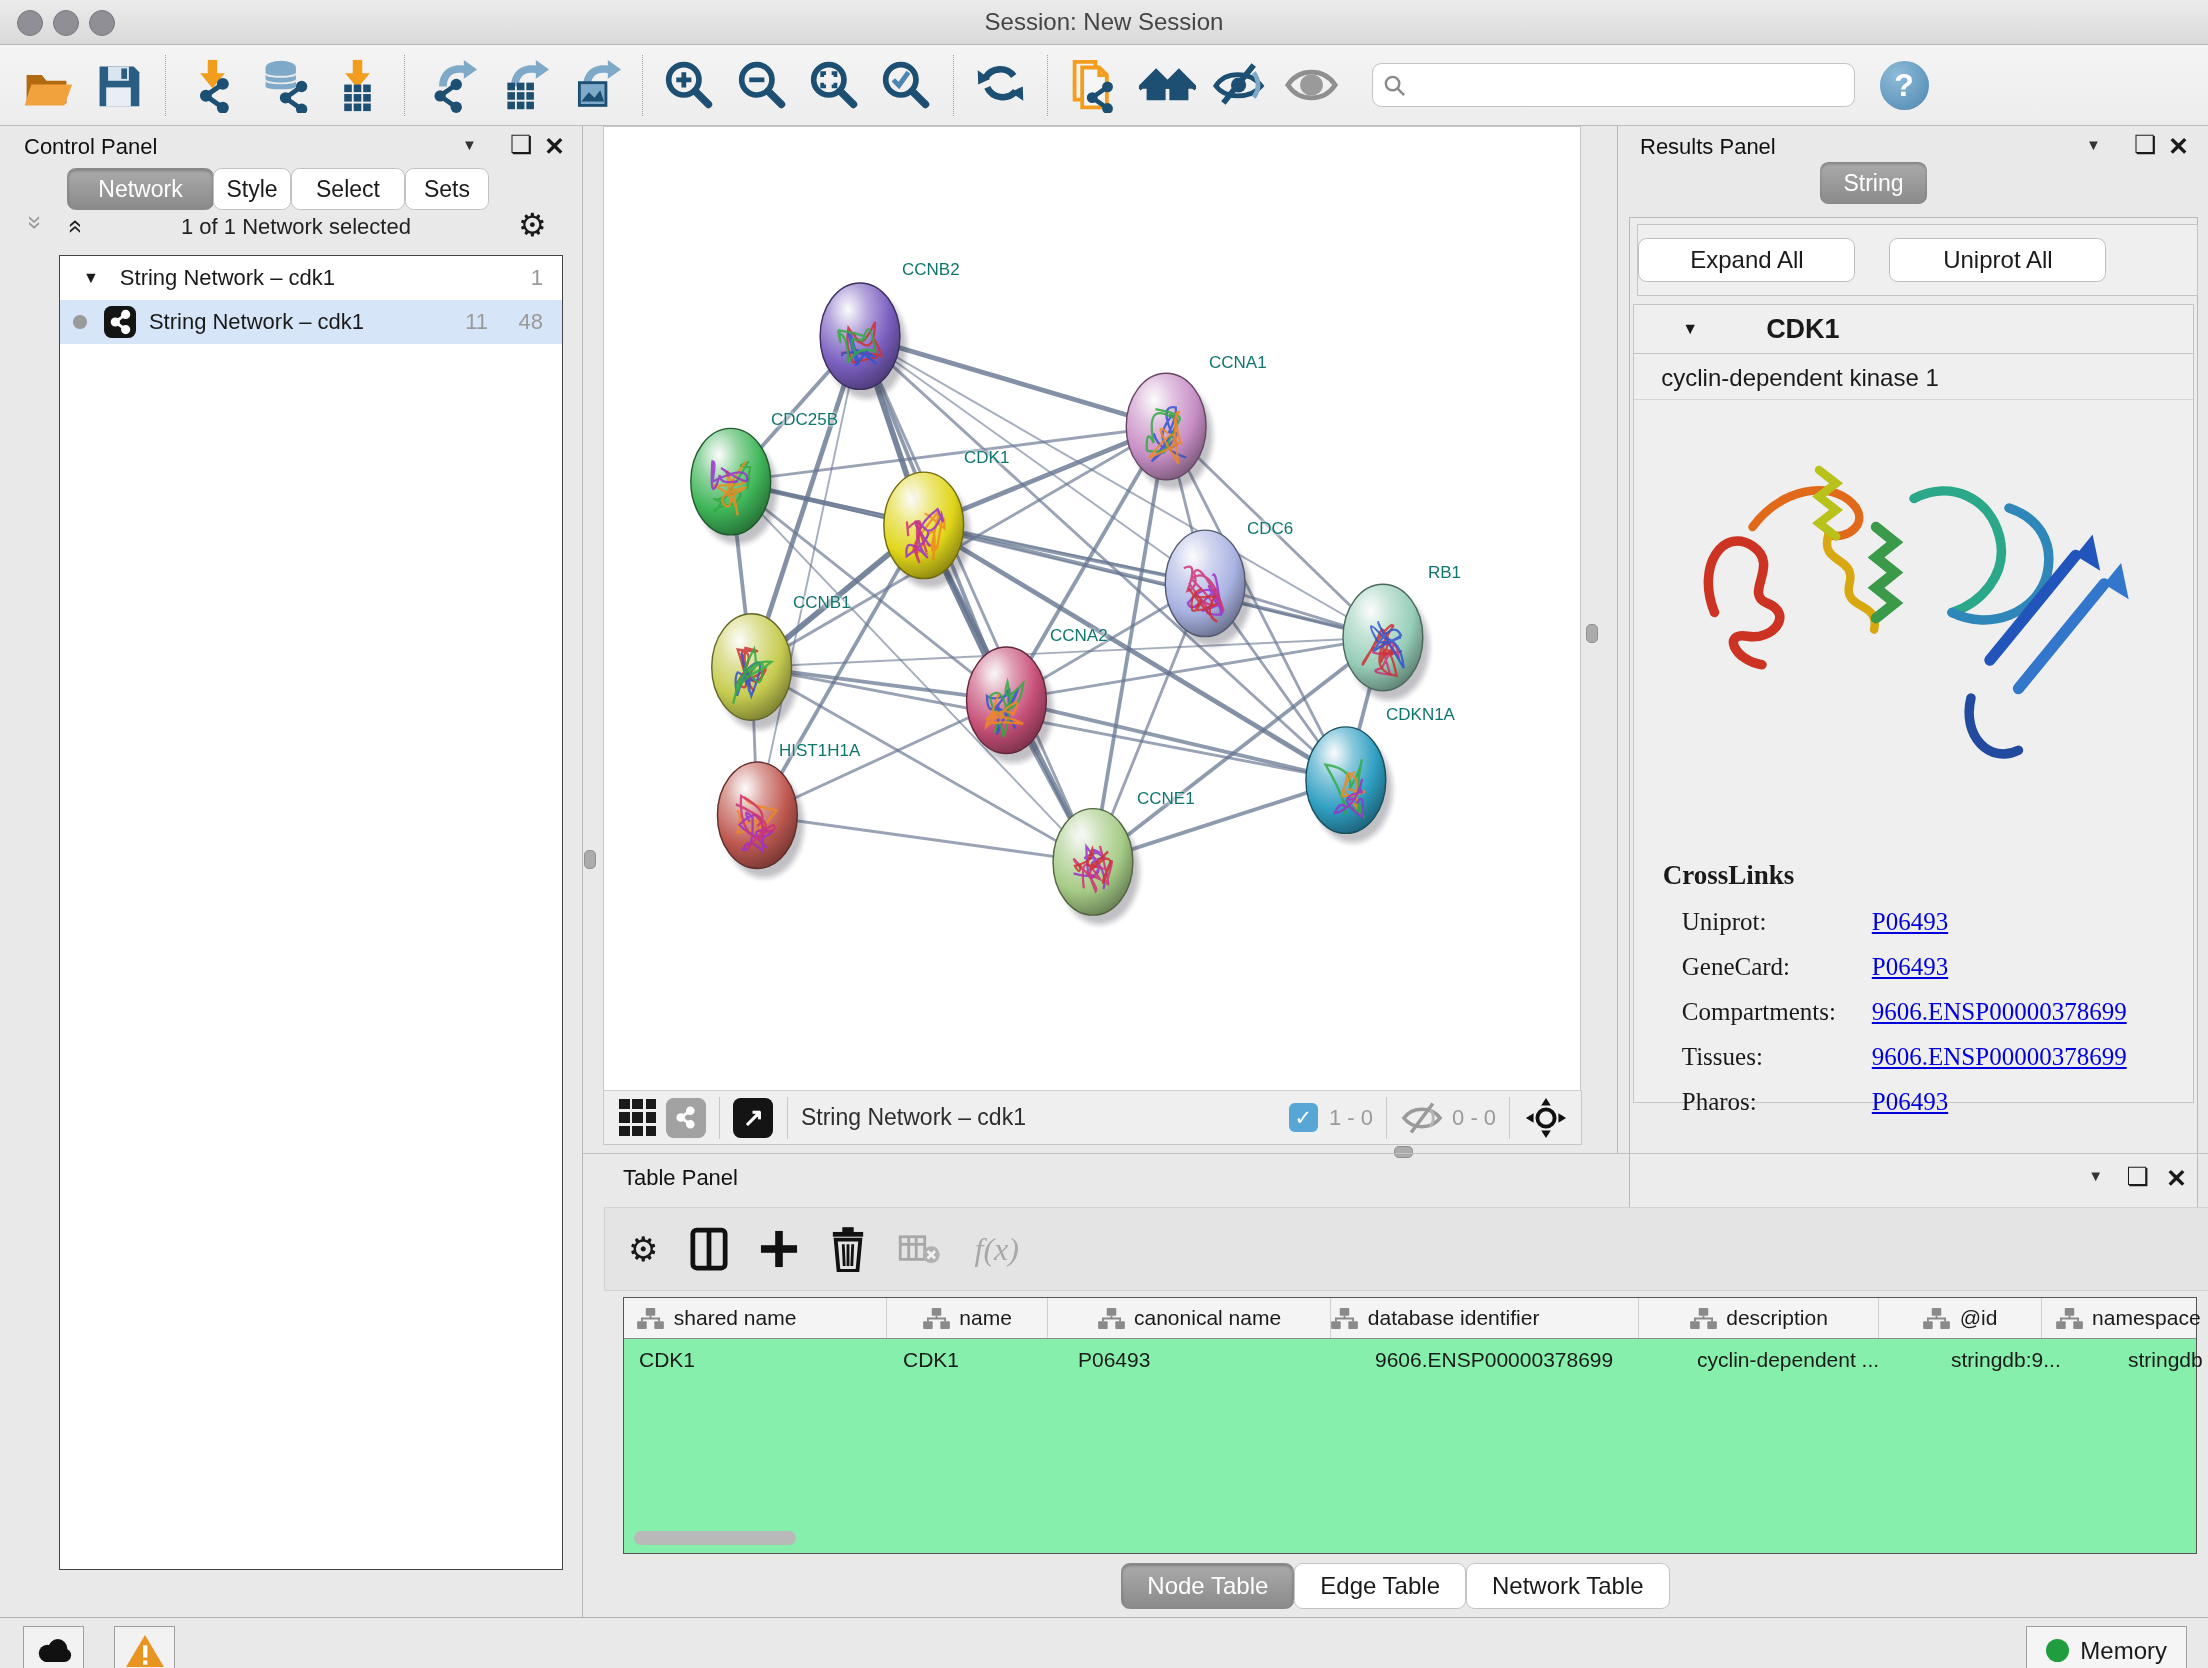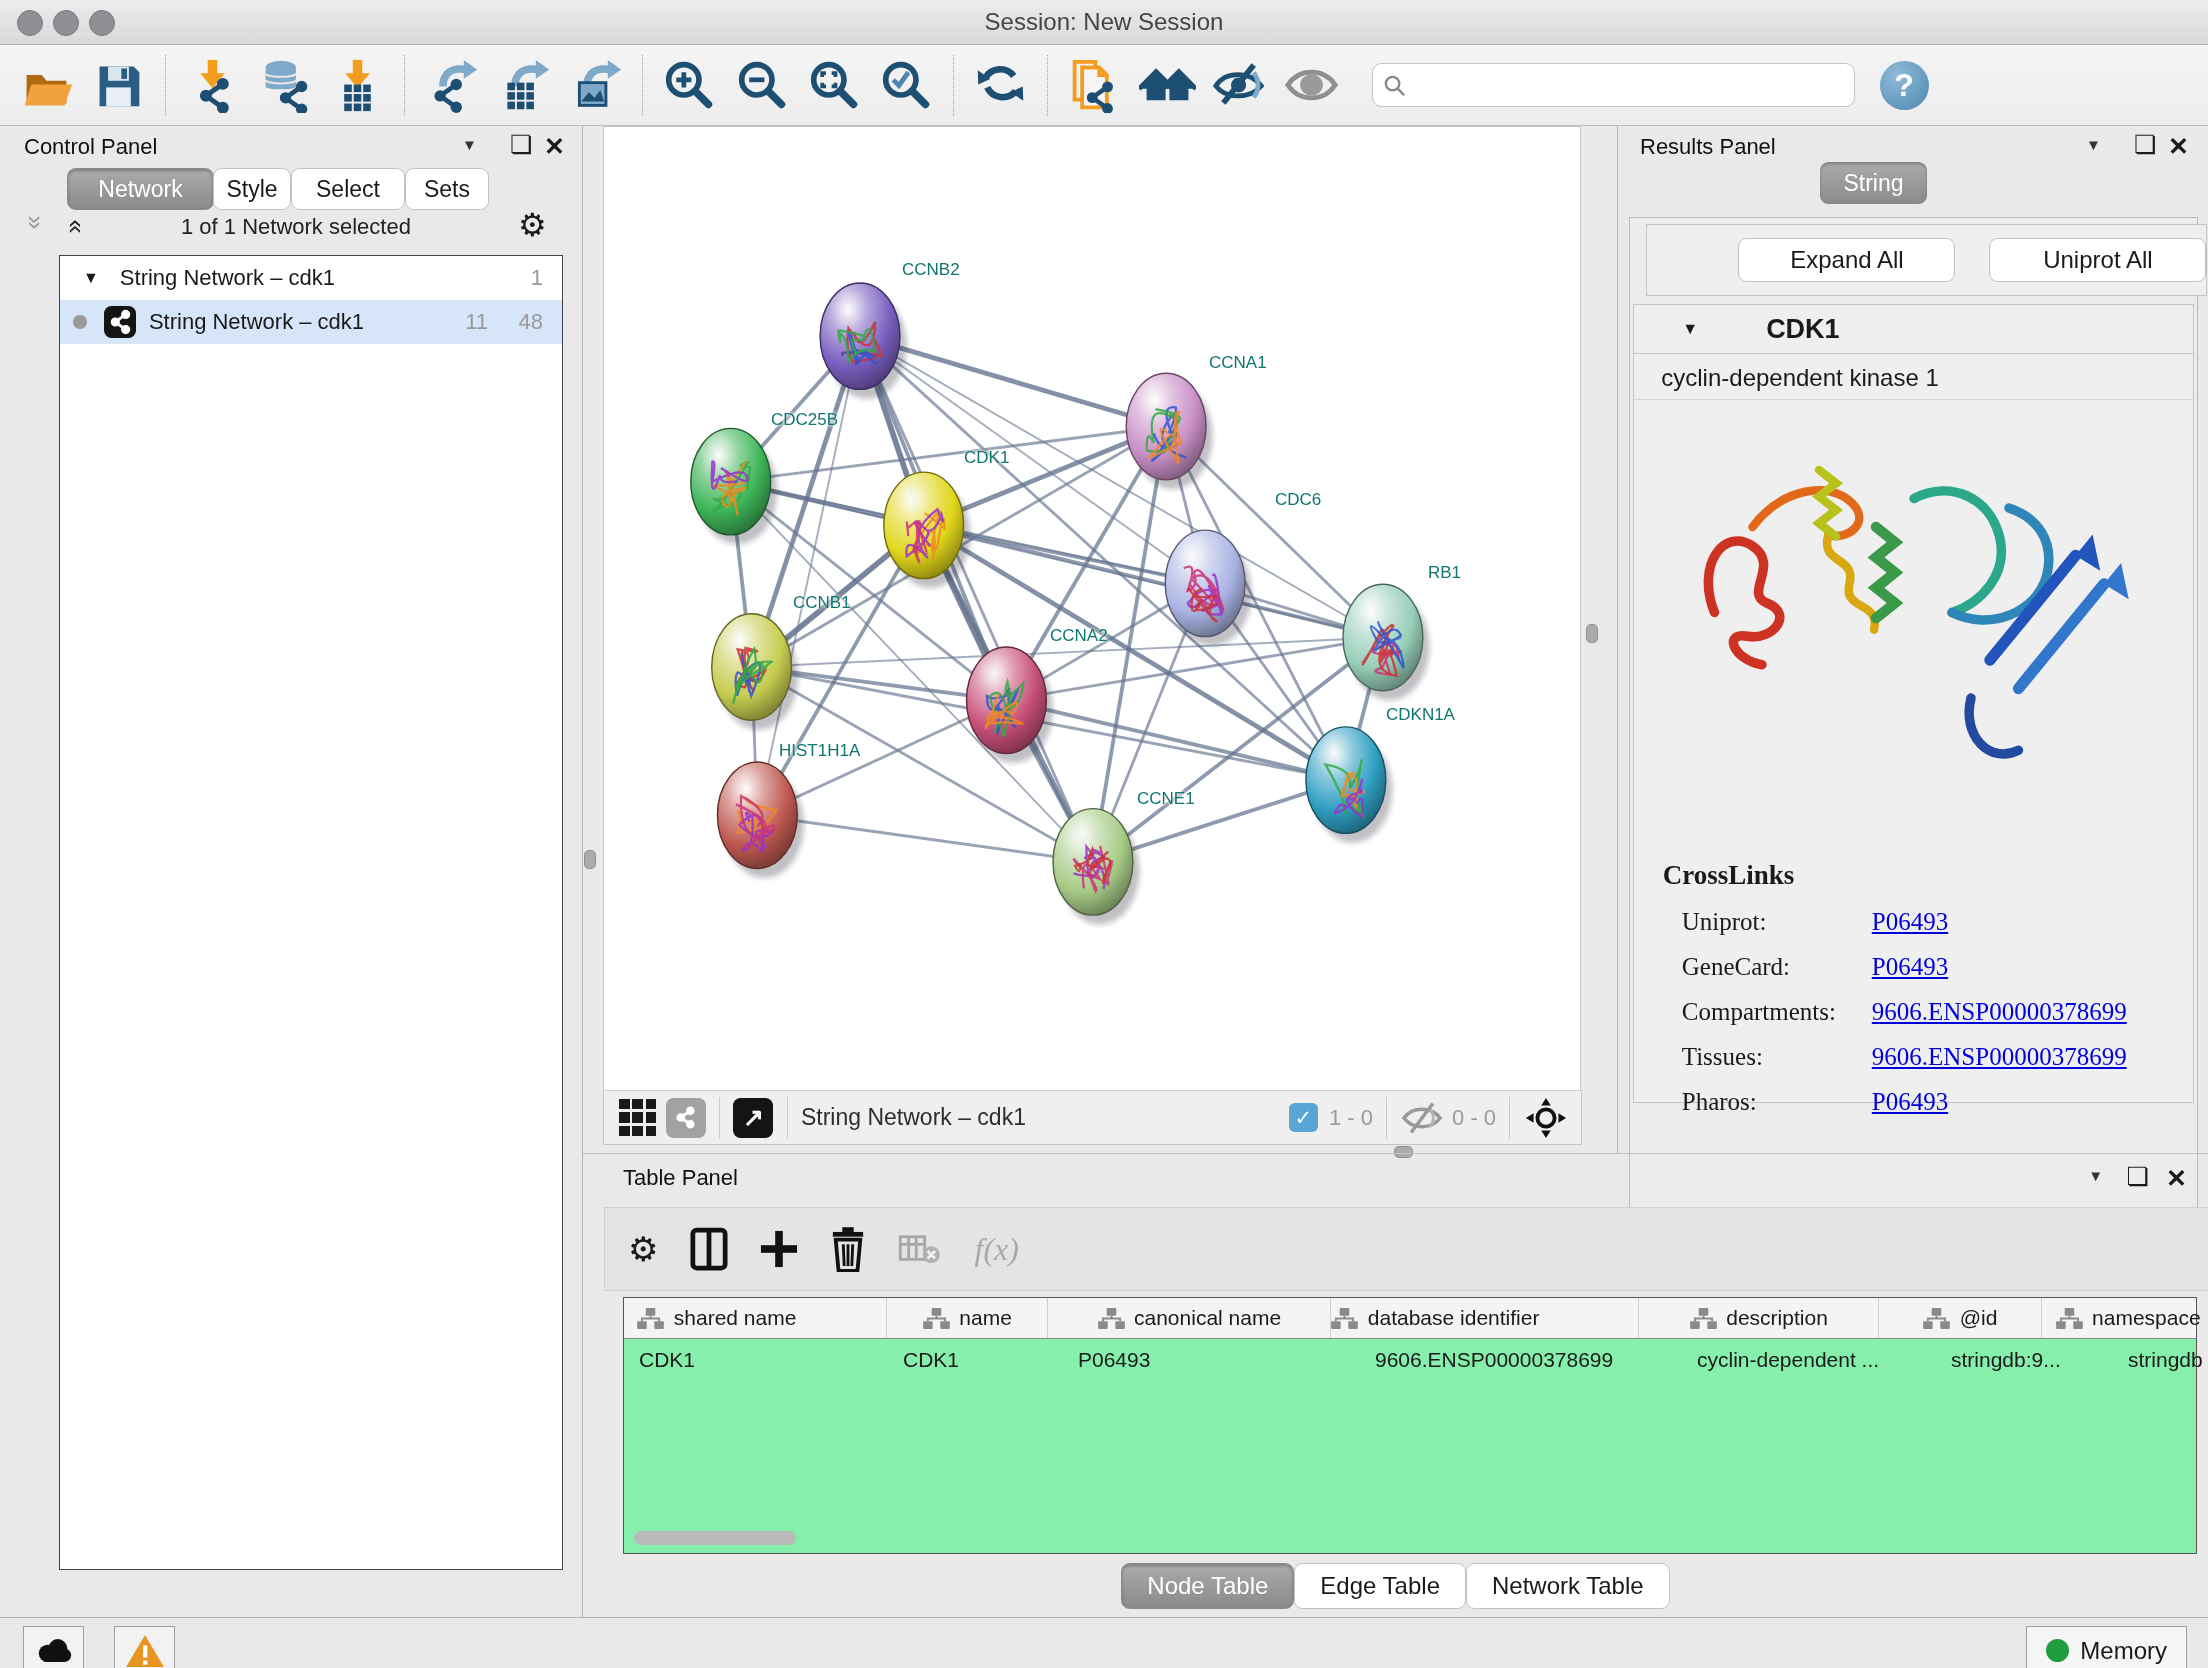--- a/index.html
+++ b/index.html
@@ -69,22 +69,22 @@
   .vdot{width:9.5px;height:17px;border-radius:4.8px;background:#ababab;border:1px solid #8f8f8f;}
   .hdot{width:17px;height:9.5px;border-radius:4.8px;background:#ababab;border:1px solid #8f8f8f;}
 
   
   .results-panel{left:1617px;top:126px;width:592px;height:1027px;border-left:1px solid #b5b5b5;}
   .rtab{position:absolute;left:202px;top:36px;width:107px;height:42px;border-radius:8.6px;
     background:linear-gradient(#ababab,#8a8a8a);color:#fff;font-size:23px;display:flex;
     align-items:center;justify-content:center;box-shadow:inset 0 1.9px 2.9px rgba(0,0,0,.25);}
   .rbox{position:absolute;left:11.4px;top:91px;width:567px;height:1012px;background:#ececec;
     border:1px solid #b9b9b9;}
-  .rbtnbar{position:absolute;left:16px;top:5.7px;width:559px;height:70px;background:#efefef;
-    border:1px solid #c4c4c4;display:flex;align-items:center;justify-content:flex-end;gap:34px;}
+  .rbtnbar{position:absolute;left:7px;top:5.7px;width:559px;height:70px;background:#efefef;
+    border:1px solid #c4c4c4;display:flex;align-items:center;justify-content:flex-start;gap:34px;}
   .rbtn{min-width:181px;height:42px;background:#fff;border:1px solid #bdbdbd;border-radius:8.6px;
     font-size:24px;display:flex;align-items:center;justify-content:center;padding:0 17px;}
   .rcard{position:absolute;left:2.9px;top:86px;width:559px;height:797px;background:#efefef;
     border:1px solid #c4c4c4;}
   .rcard-head{height:48px;border-bottom:1px solid #c4c4c4;display:flex;align-items:center;}
   .gene{font-size:27px;font-weight:bold;}
   .gdesc{font-size:24px;padding:9.5px 0 7.6px 27px;border-bottom:1px solid #d6d6d6;}
   .xl{font-family:"Liberation Serif",serif;}
   .xl-title{font-size:27px;font-weight:bold;margin-top:45px;}
   .xl-row{display:flex;font-size:25px;margin-top:17px;}
@@ -544,21 +544,21 @@
         <ellipse cx="514" cy="773" rx="42" ry="56" fill="url(#ng10)" stroke="rgb(83,102,67)" stroke-width="1.5"></ellipse>
         <path d="M525.019651889801 801.7358975410461 Q529.9148263931274 787.653005695343 516.0095191001892 769.0612986564636 Q493.37275791168213 771.0147859215737 520.1809089183807 762.6080823421478 Q506.6829205751419 756.4918237686157 525.5147632956505 767.9011888980865 Q503.23399686813354 774.8631280422211 520.2576248645782 779.0024347782135 Q507.6066393852234 808.553355550766 507.1529839038849 756.9296694278717 Q538.2950793504715 797.0269070625305 493.5794653892517 784.9813444495201" fill="none" stroke="#9933cc" stroke-width="2.4" stroke-opacity="0.85"></path>
         <path d="M504.41414737701416 800.7651464939117 Q499.1178021430969 756.5018099904061 521.3228825330734 791.1835244178772 Q499.28701305389404 781.4865619301796 493.50225043296814 769.6148772120475 Q521.378927230835 798.6033178329468 516.9534158706665 804.0076807022094 Q500.98390769958496 769.6558080673218 528.6948709487915 781.3555810928344 Q539.393575668335 758.1106420516968 528.4871086478233 794.2210455417633 Q533.8568263053894 806.653058385849 521.4295856952667 756.3691969394683" fill="none" stroke="#cc3377" stroke-width="2.4" stroke-opacity="0.85"></path>
         <path d="M527.942619562149 785.583658695221 Q522.3755464553833 803.361881351471 526.0086283683777 787.7513030052185 Q538.6356630325317 768.2810021400452 526.1397089958191 769.8329756736755 Q493.9678010940552 795.3611356377602 529.8780238628387 762.2397752285003 Q499.3425999879837 793.1517455339432 513.3499598503113 759.3285658836364 Q516.5833116769791 772.1536892414093 495.1037766933441 777.1529040217399 Q501.01024055480957 788.9287401199341 500.7511396408081 775.2317750334739" fill="none" stroke="#cc3333" stroke-width="2.4" stroke-opacity="0.85"></path>
       </svg>
     <div id="graph-labels">
         <div class="nodelabel" style="left: 298px; top: 133px;">CCNB2</div>
         <div class="nodelabel" style="left: 605px; top: 226px;">CCNA1</div>
         <div class="nodelabel" style="left: 167px; top: 283px;">CDC25B</div>
         <div class="nodelabel" style="left: 360px; top: 321px;">CDK1</div>
-        <div class="nodelabel" style="left: 643px; top: 363px; margin-left: 28px;">CDC6</div>
+        <div class="nodelabel" style="left: 643px; top: 392px;">CDC6</div>
         <div class="nodelabel" style="left: 824px; top: 436px;">RB1</div>
         <div class="nodelabel" style="left: 189px; top: 466px;">CCNB1</div>
         <div class="nodelabel" style="left: 446px; top: 499px;">CCNA2</div>
         <div class="nodelabel" style="left: 782px; top: 578px;">CDKN1A</div>
         <div class="nodelabel" style="left: 175px; top: 614px;">HIST1H1A</div>
         <div class="nodelabel" style="left: 533px; top: 662px;">CCNE1</div>
       </div>
   </div>
 
   <div class="abs view-toolbar">

